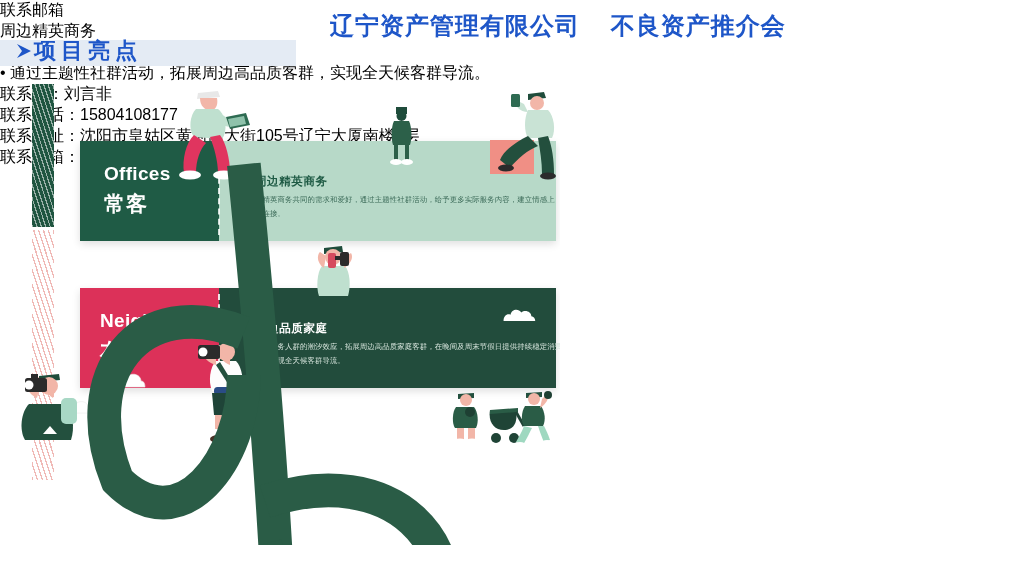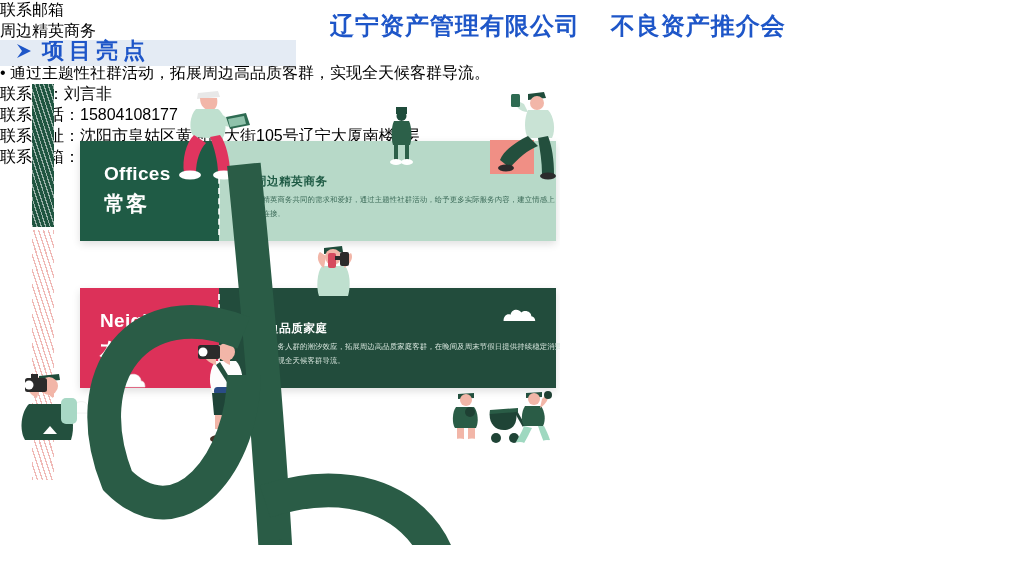--- a/index.html
+++ b/index.html
@@ -39,21 +39,20 @@
     height: 26px;
     background: #e4ebf4;
   }
   #section-label-row {
     position: absolute;
     left: 14px;
     top: 36px;
     height: 30px;
     display: flex;
     align-items: center;
-    gap: 8px;
   }
   #arrow-icon {
     width: 20px;
     height: 20px;
     display: block;
   }
   #section-label-text {
     font-family: "Liberation Serif", serif;
     font-weight: bold;
     font-size: 22px;

